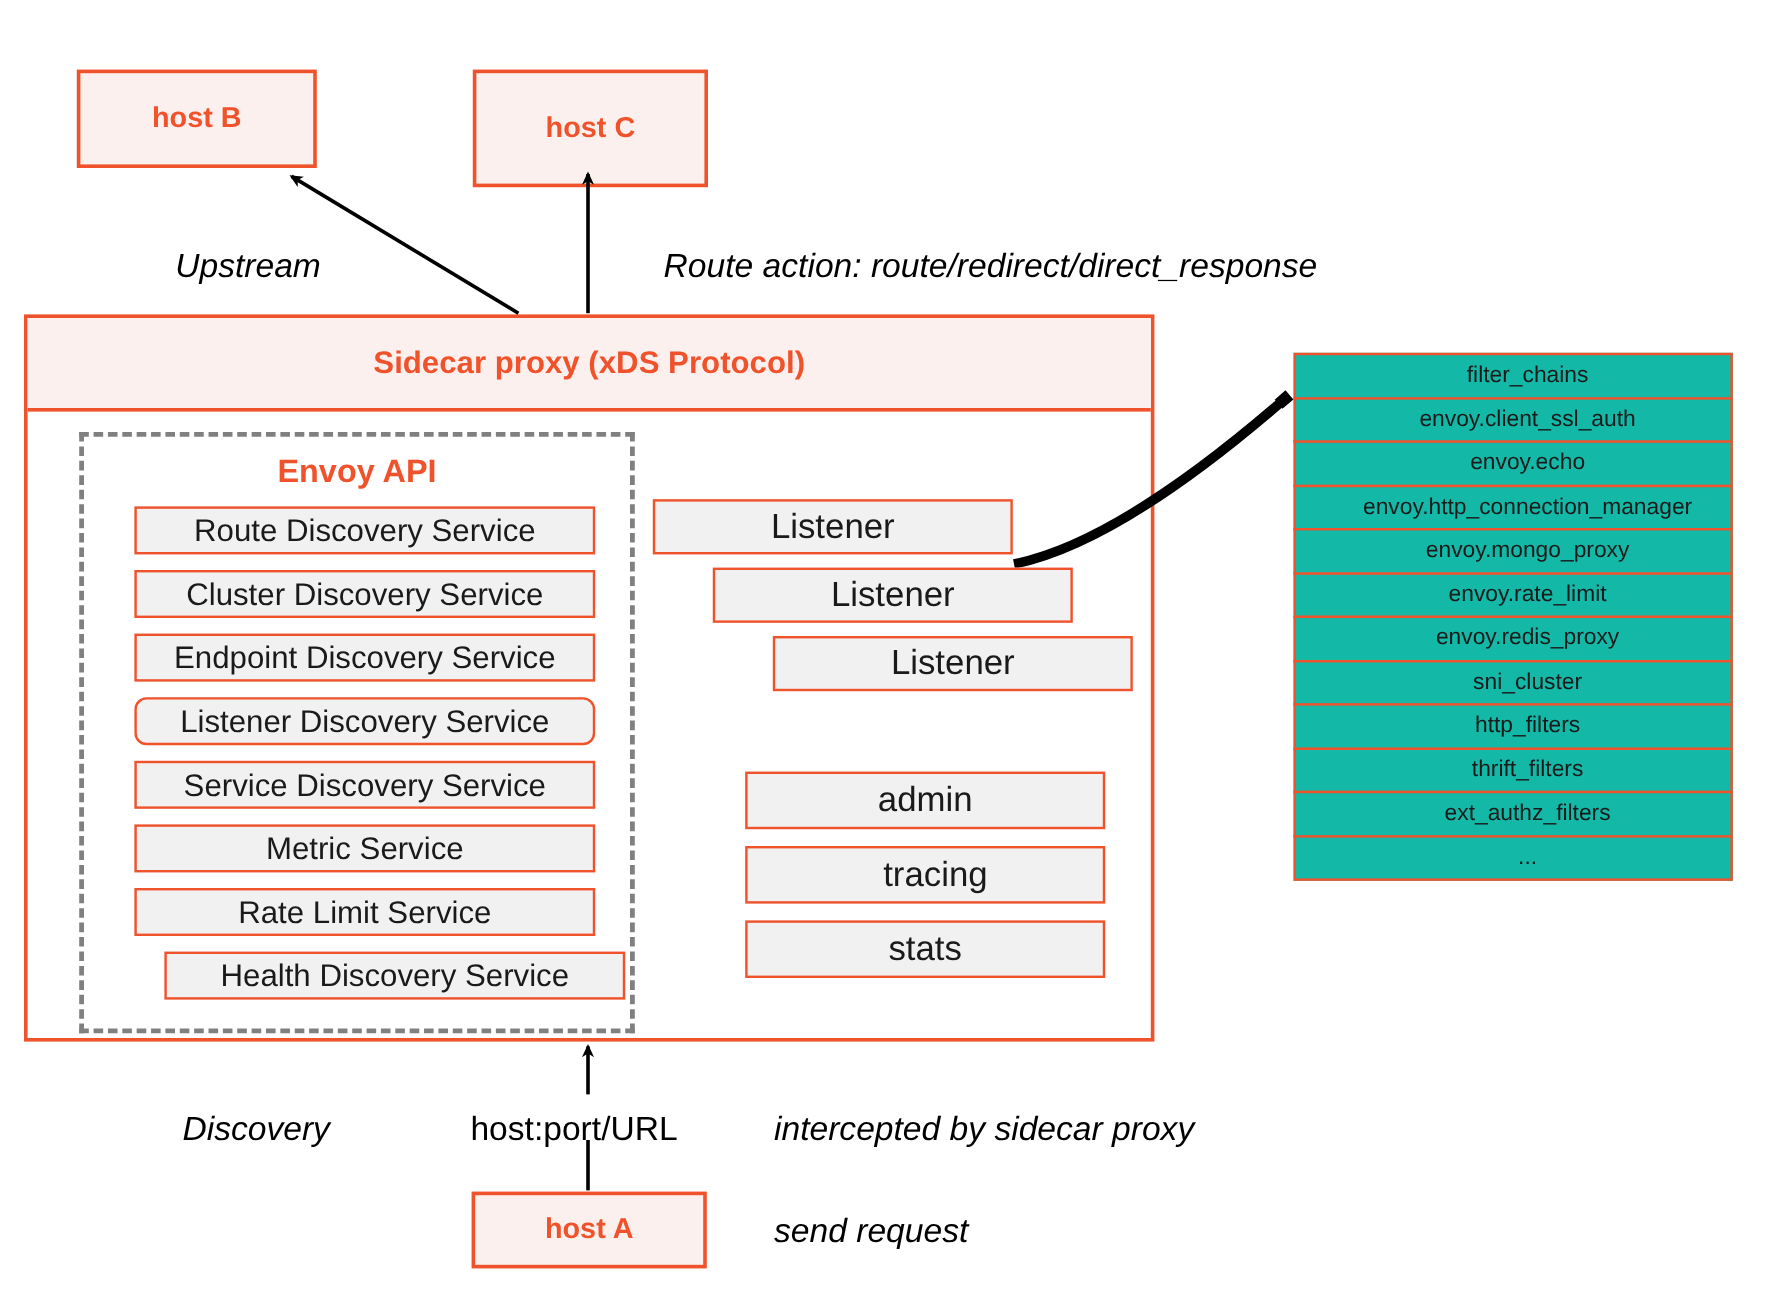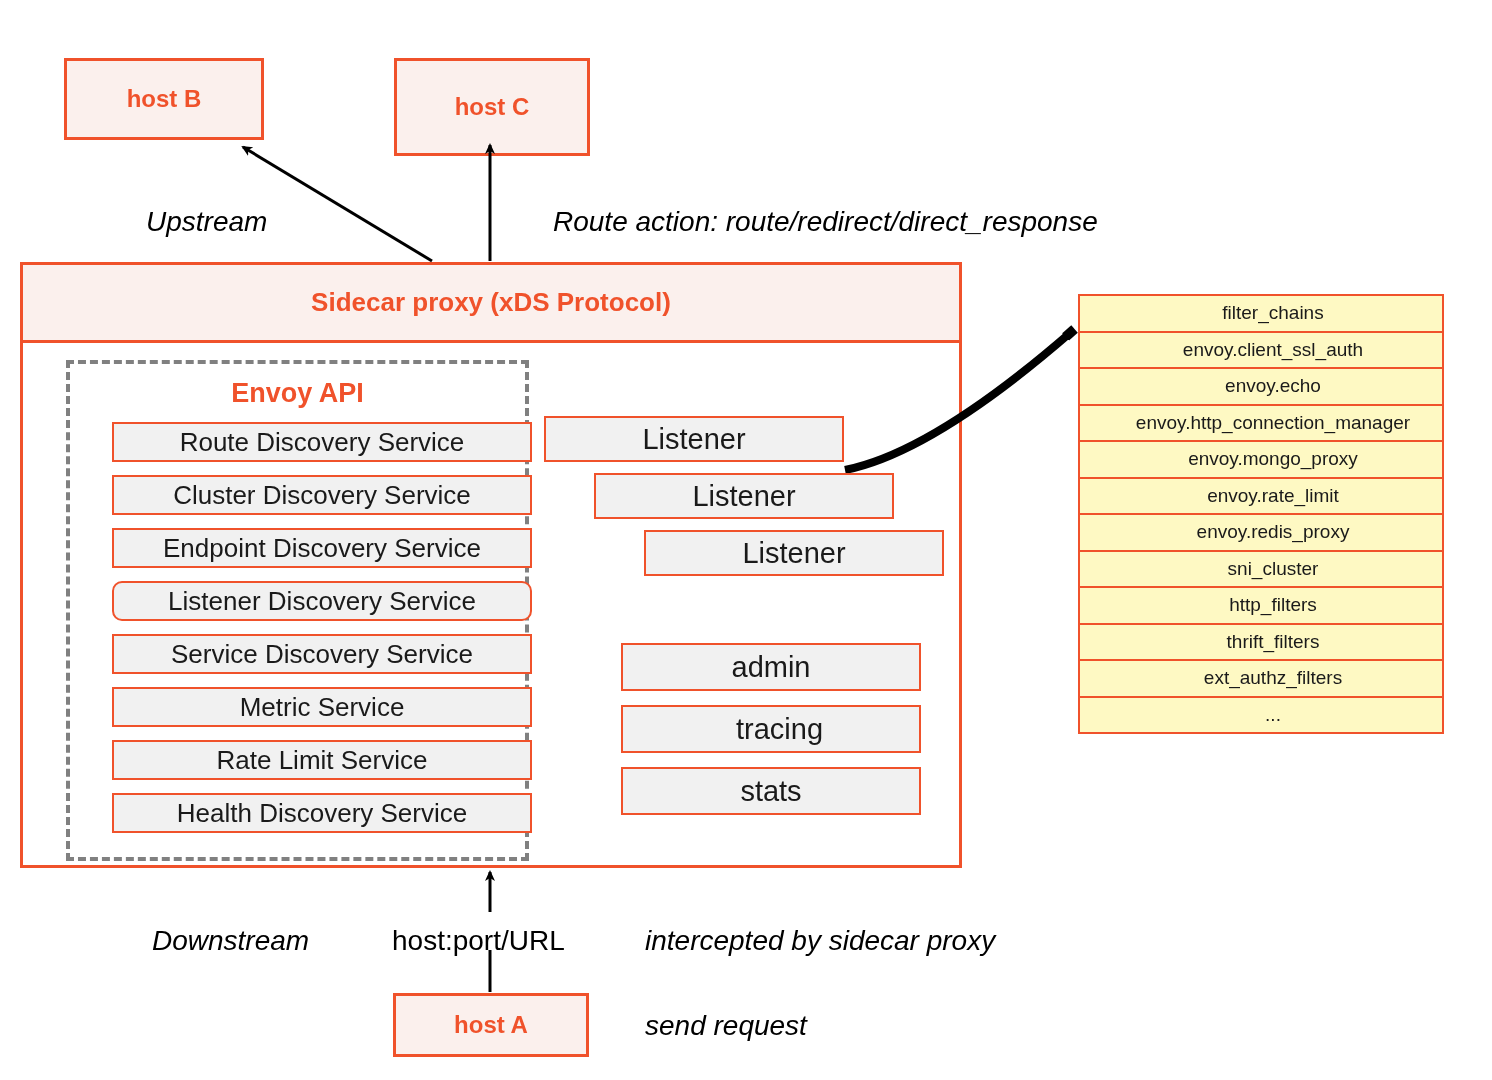--- a/index.html
+++ b/index.html
@@ -76,21 +76,21 @@
     width: 100%;
     text-align: center;
     color: #f0522b;
     font-weight: bold;
     font-size: 27px;
   }
 
   .svc-box {
     position: absolute;
     left: 42px;
-    width: 420px;
+    width: 384px;
     height: 40px;
     background: #f1f1f1;
     border: 2px solid #f0522b;
     box-sizing: border-box;
     display: flex;
     align-items: center;
     justify-content: center;
     font-size: 26px;
     color: #1a1a1a;
   }
@@ -126,21 +126,21 @@
 
   .filter-list {
     position: absolute;
     left: 1078px;
     top: 294px;
     width: 366px;
   }
   .filter-row {
     width: 100%;
     height: 38.5px;
-    background: #fef9c3;
+    background: #14b8a6;
     border: 2px solid #f0522b;
     box-sizing: border-box;
     margin-top: -2px;
     display: flex;
     align-items: center;
     justify-content: center;
     font-size: 19px;
     color: #1a1a1a;
     padding-left: 24px;
   }
@@ -203,21 +203,21 @@
       </div>
       <div class="svc-box" style="top:270px;">
         <span>Service Discovery Service</span>
       </div>
       <div class="svc-box" style="top:323px;">
         <span>Metric Service</span>
       </div>
       <div class="svc-box" style="top:376px;">
         <span>Rate Limit Service</span>
       </div>
-      <div class="svc-box" style="top:429px;">
+      <div class="svc-box" style="top:429px;margin-left:25px;">
         <span>Health Discovery Service</span>
       </div>
     </div>
 
     <div class="listener-box" style="left:521px; top:151px; z-index:3;">
       <span>Listener</span>
     </div>
     <div class="listener-box" style="left:571px; top:208px; z-index:2;">
       <span>Listener</span>
     </div>
@@ -269,21 +269,21 @@
       <span>thrift_filters</span>
     </div>
     <div class="filter-row">
       <span>ext_authz_filters</span>
     </div>
     <div class="filter-row">
       <span>...</span>
     </div>
   </div>
 
-  <div class="annot italic" style="left:152px; top:925px;">Downstream</div>
+  <div class="annot italic" style="left:152px; top:925px;">Discovery</div>
 
   <div class="annot" style="left:392px; top:925px;">host:port/URL</div>
 
   <div class="annot italic" style="left:645px; top:925px;">intercepted by sidecar proxy</div>
 
   <div class="annot italic" style="left:645px; top:1010px;">send request</div>
 
   <div class="host-box" style="left:393px; top:993px; width:196px; height:64px;">
     <span>host A</span>
   </div>

